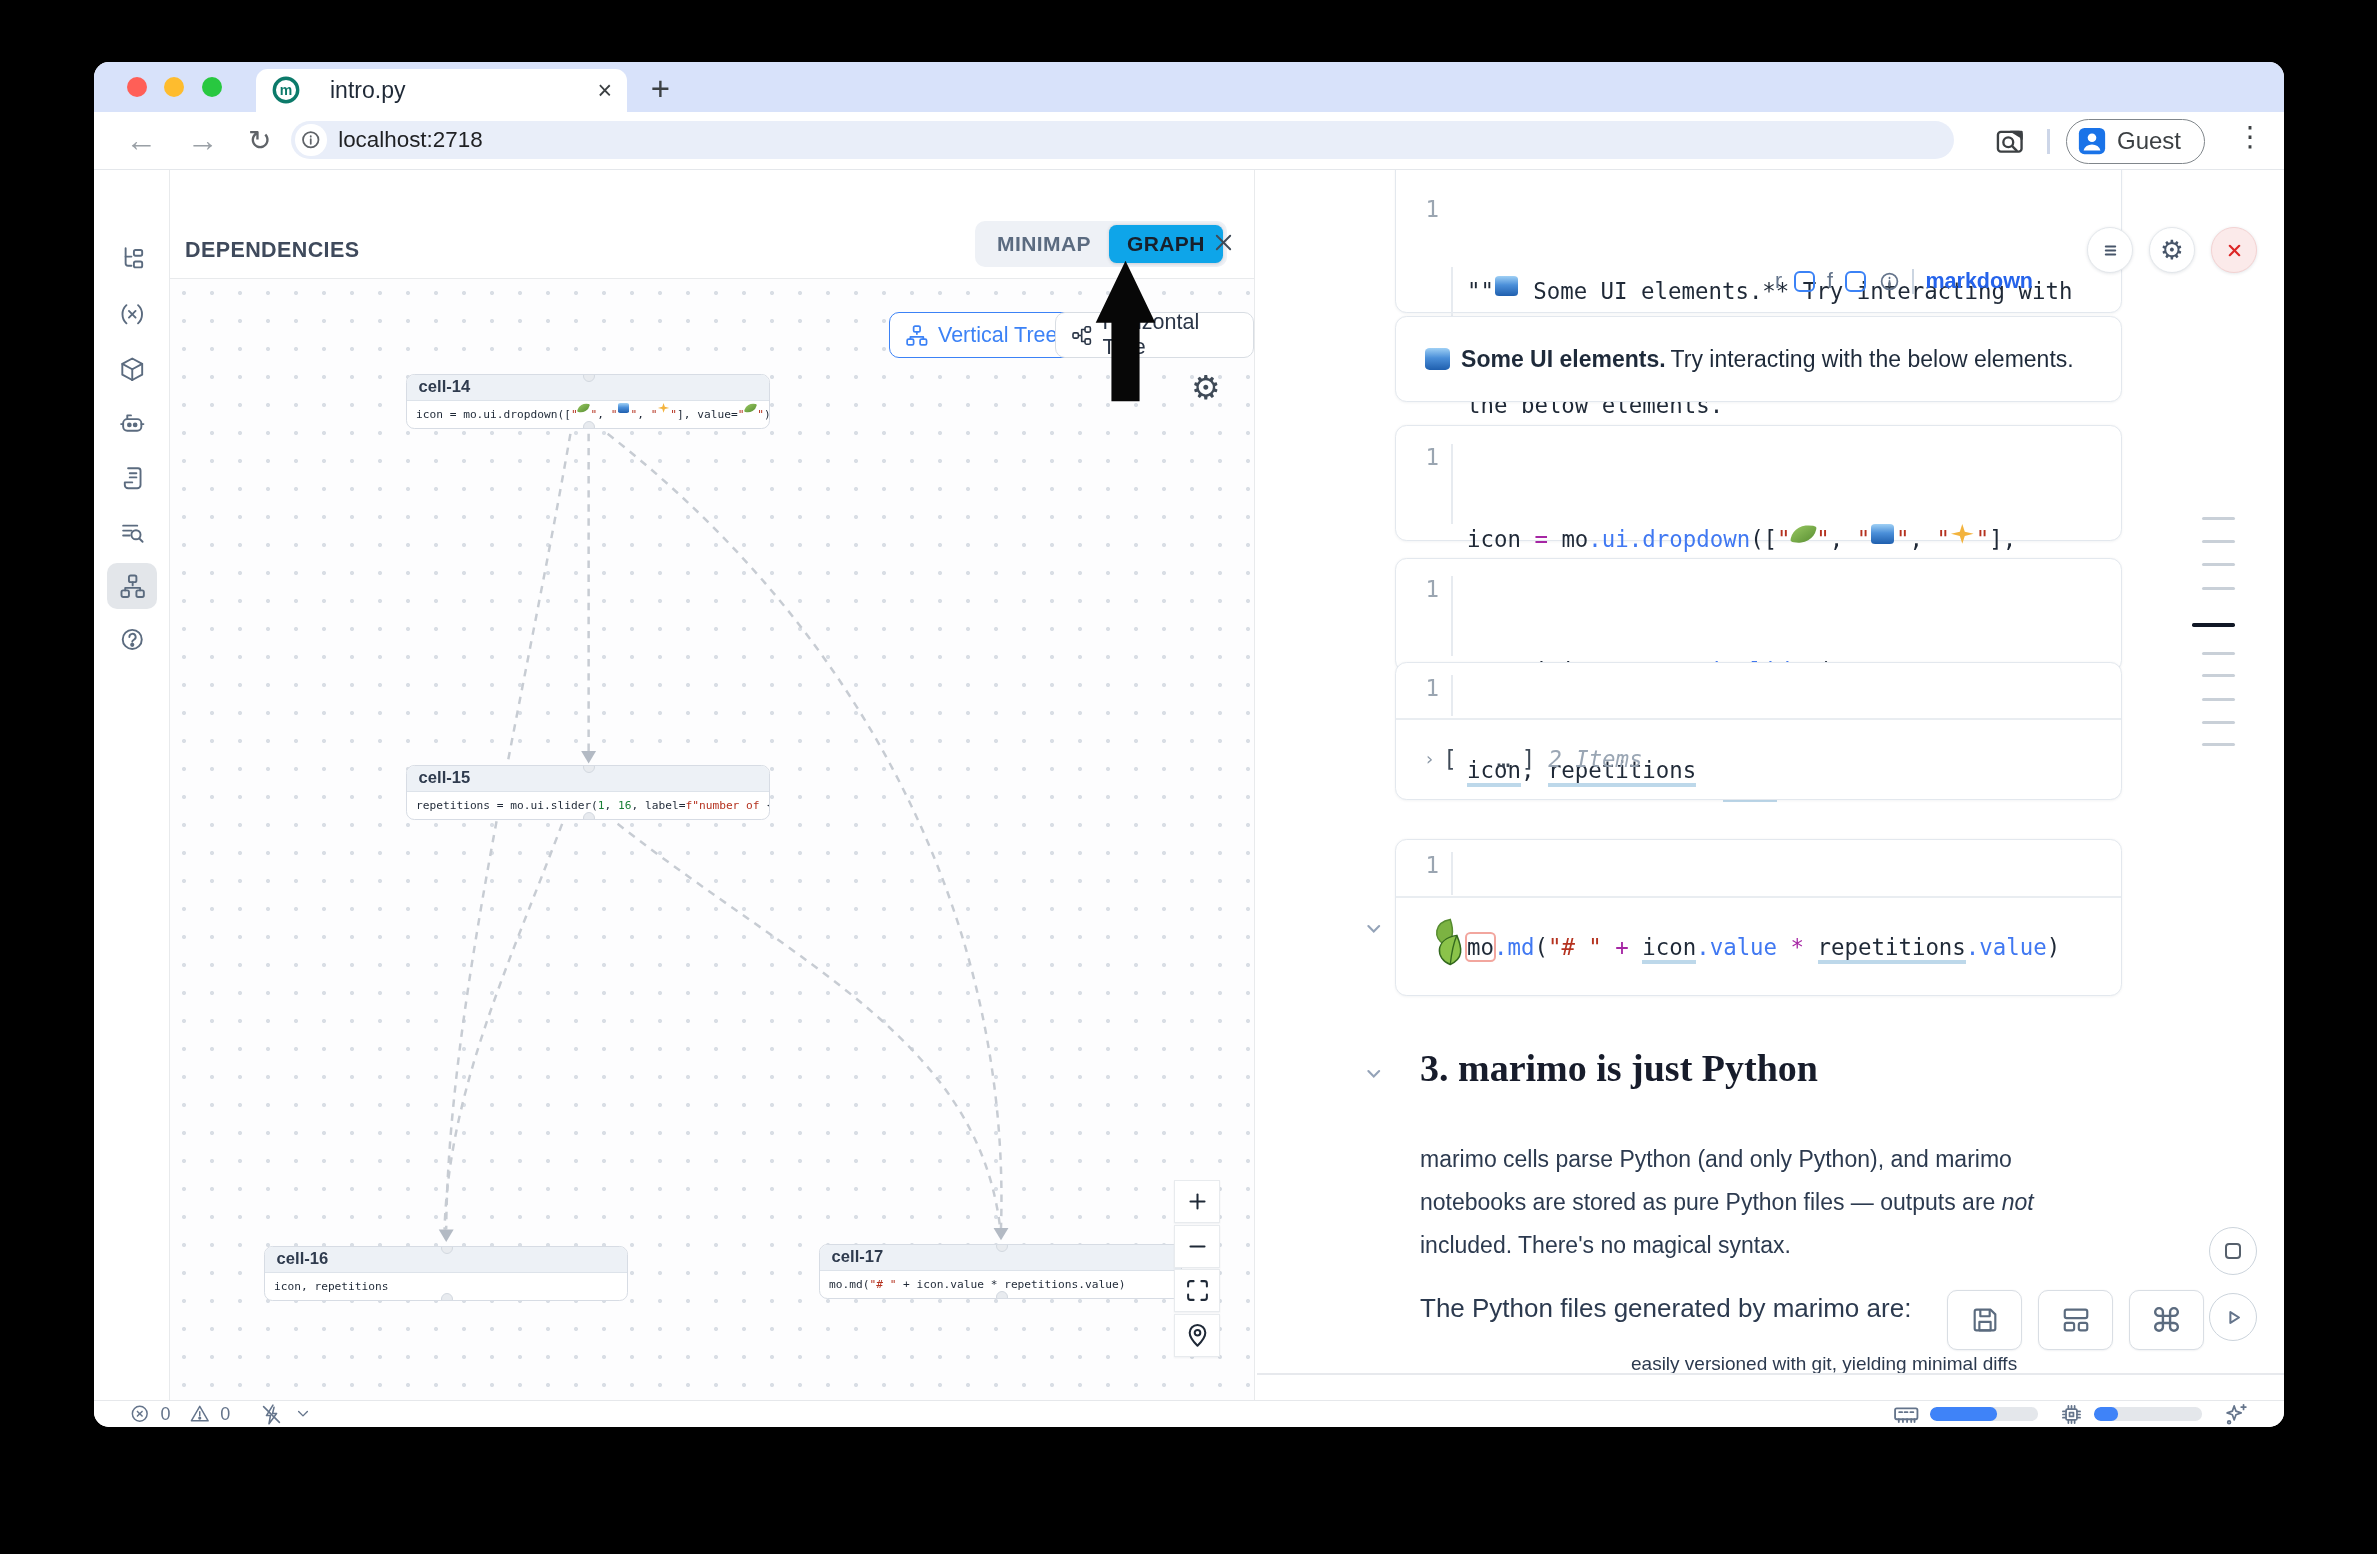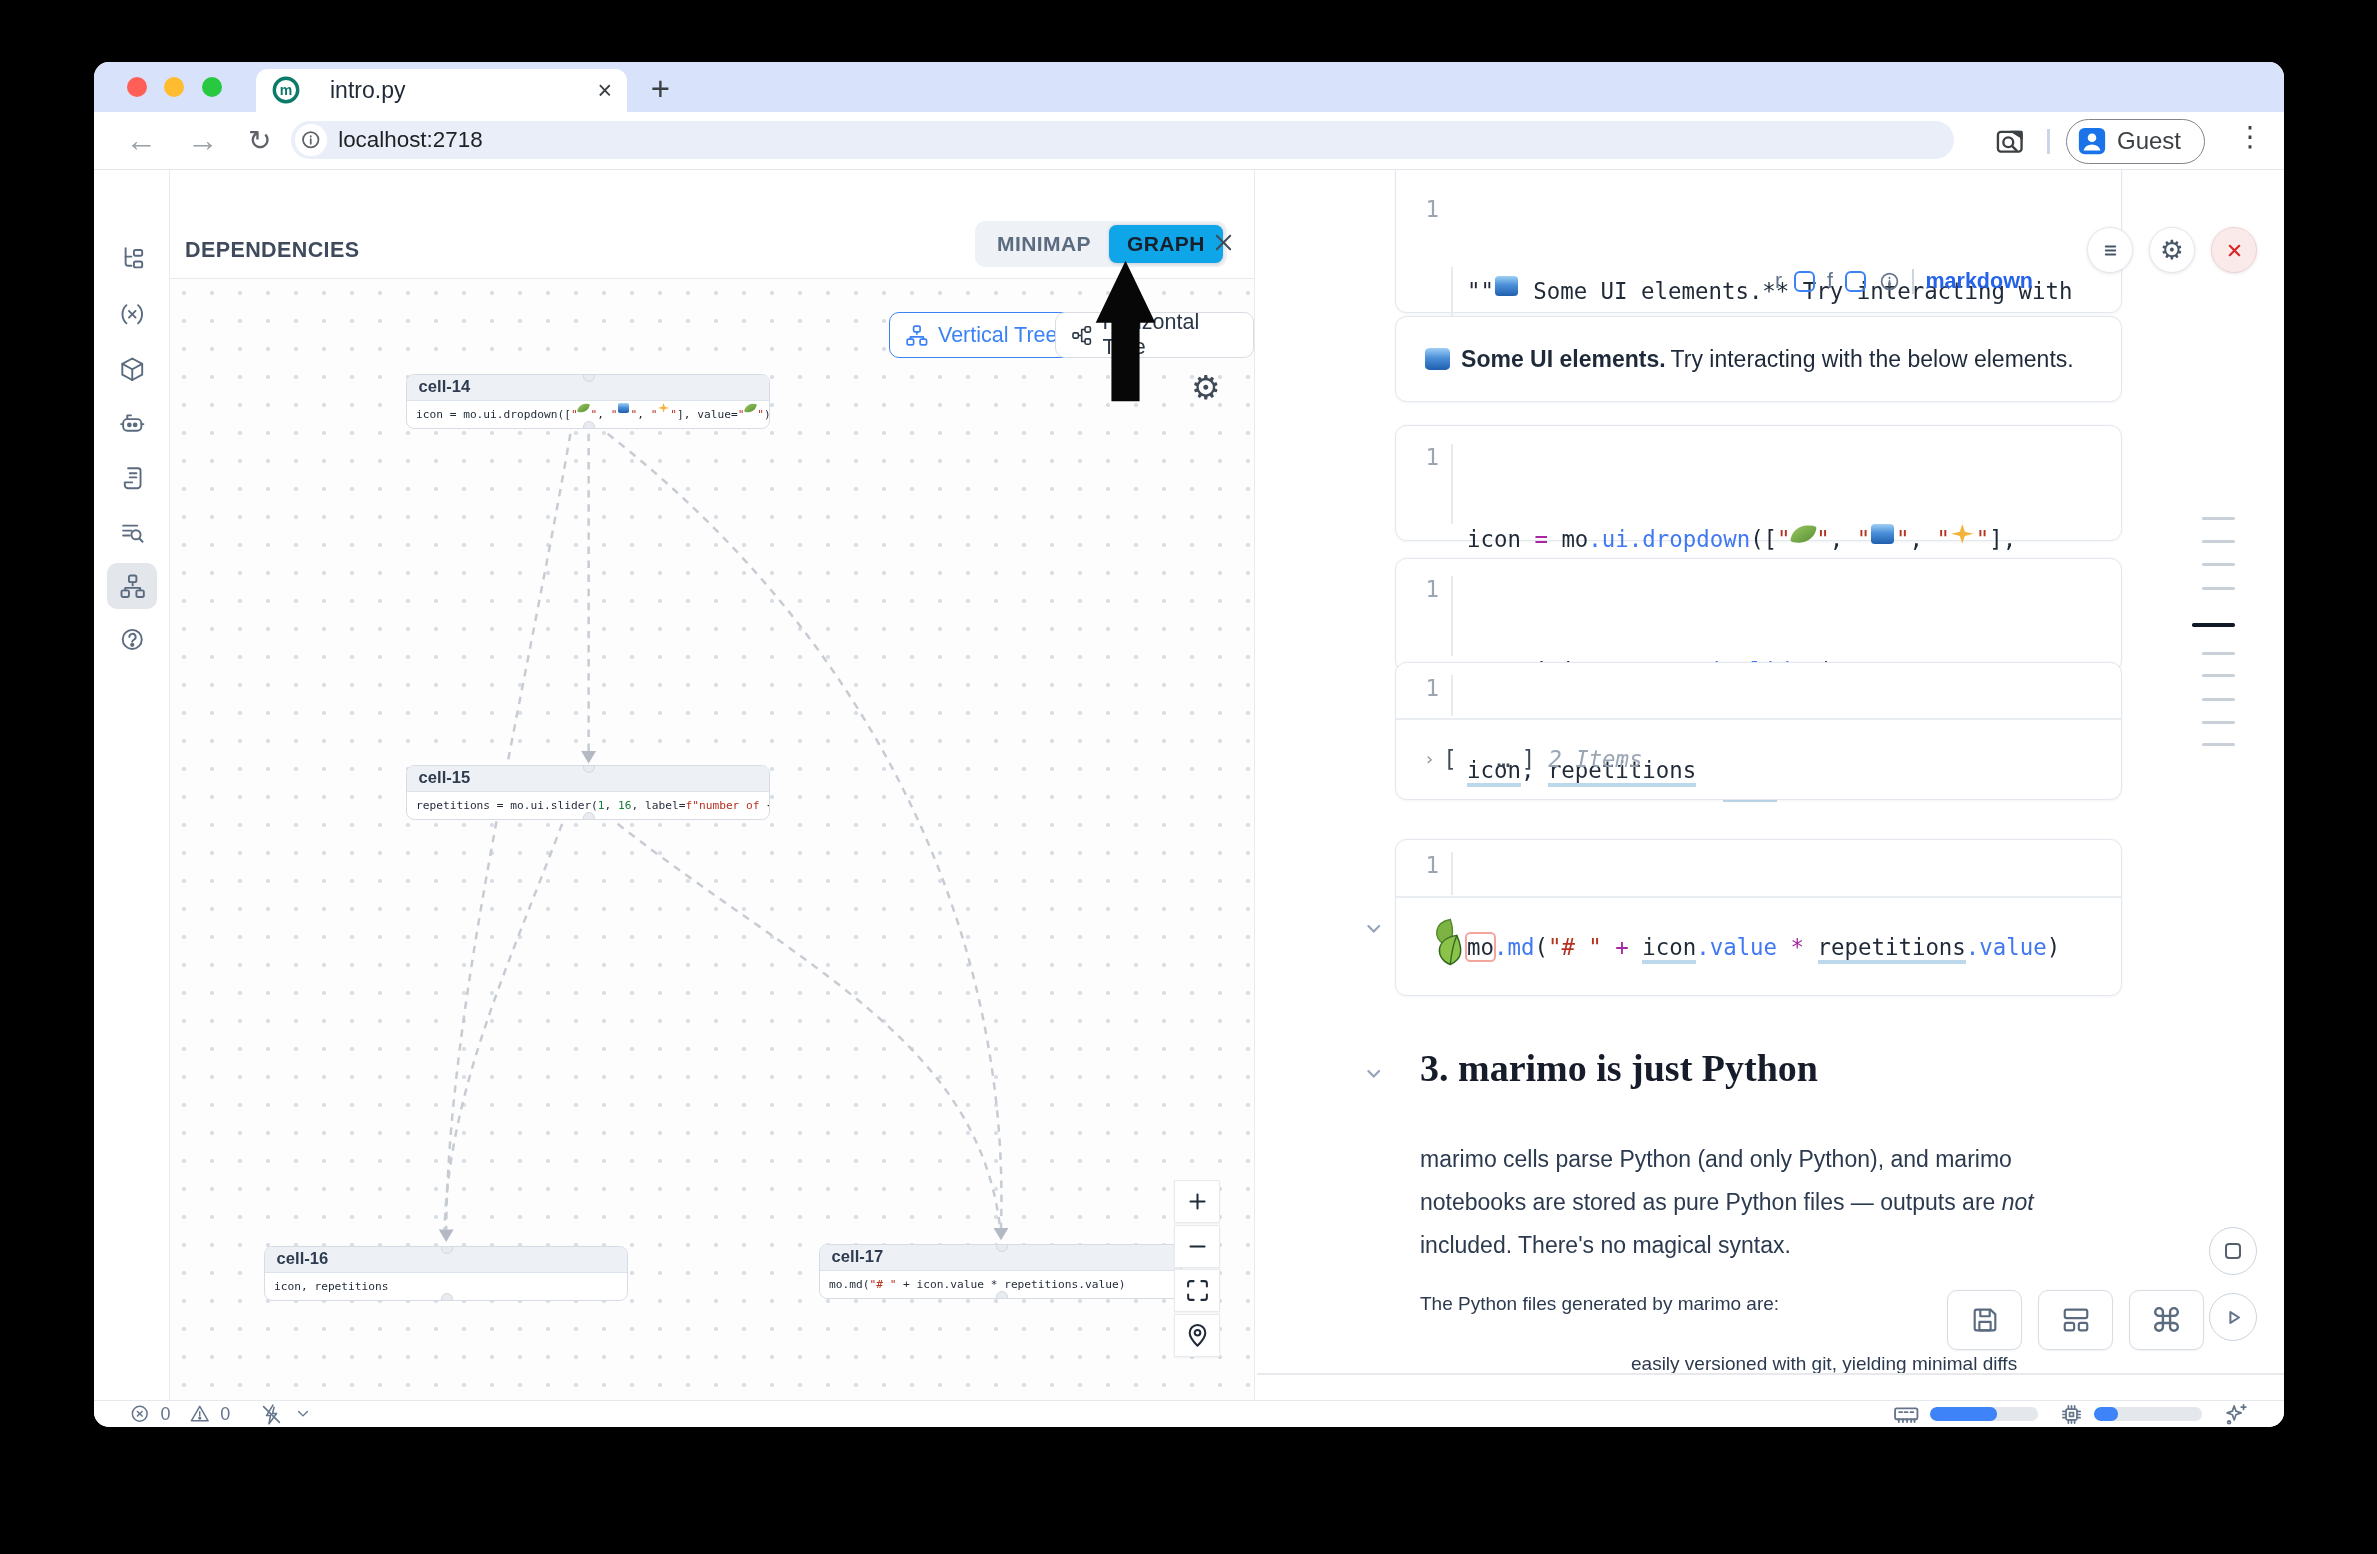--- a/index.html
+++ b/index.html
@@ -123,21 +123,21 @@
   .out-dots { color:#3f4a57; font-size:22.4px; margin:0 11.6px 0 40px; }
   .out-label { color:#9aa6b4; font-size:22.4px; font-style:italic; margin-left:13px; }
 
   .divline { position:absolute; left:0; right:0; height:1.7px; background:#e9edf1; }
 
   .collapse-chev { position:absolute; color:#94a3b8; }
 
   .prose-h { position:absolute; left:163px; top:876px; font-family:"Liberation Serif", serif; font-size:38px;
              font-weight:600; color:#171c2b; }
   .prose-p { position:absolute; left:163px; top:968px; width:621px; font-size:23px; line-height:43px; color:#2c3a4f; }
-  .prose-l2 { position:absolute; left:163px; top:1123px; font-size:19px; color:#2c3a4f; }
+  .prose-l2 { position:absolute; left:163px; top:1123px; font-size:26px; color:#2c3a4f; }
   .prose-clip { position:absolute; left:374px; top:1183px; font-size:19px; color:#2c3a4f; }
   .nb-divider { position:absolute; left:0; top:1203px; width:1027px; height:1.7px; background:#e7e9ed; }
 
   .actbtn { position:absolute; width:75px; height:60px; background:#fff; border:1.7px solid #d9dee4; border-radius:10px;
             display:flex; align-items:center; justify-content:center; color:#5b6b7f;
             box-shadow:0 0.8px 1.7px rgba(20,30,60,.06); }
   .circbtn { position:absolute; width:48px; height:48px; border-radius:50%; background:#fff; border:1.7px solid #ccd4dc;
              display:flex; align-items:center; justify-content:center; }
   .stopsq { width:16.6px; height:16.6px; border:2.9px solid #56606c; border-radius:4.1px; }
 
@@ -381,20 +381,21 @@
       </div>
 
       <div class="notebook">
 
         <div class="card" style="top:-51px; height:194px;">
           <div class="code-row" style="top:76px;">
             <span class="lineno">1</span>
             <div class="gut" style="top:71px; height:99px; left:55px; position:absolute;"></div>
             <div class="codelines">
               <div><span class="tk-p">""</span><span class="tk-ew">🌊</span><span class="tk-p"> Some UI elements.** Try interacting with</span></div>
+              <div><span class="tk-p">the below elements.</span></div>
             </div>
           </div>
         </div>
 
         <div class="mdtoolbar">
           <span>r</span>
           <span class="mtb-box"></span>
           <span>f</span>
           <span class="mtb-box"></span>
           <svg width="23" height="23" viewBox="0 0 32 32" stroke="#64748b" fill="none" stroke-width="2.4" stroke-linecap="round">

